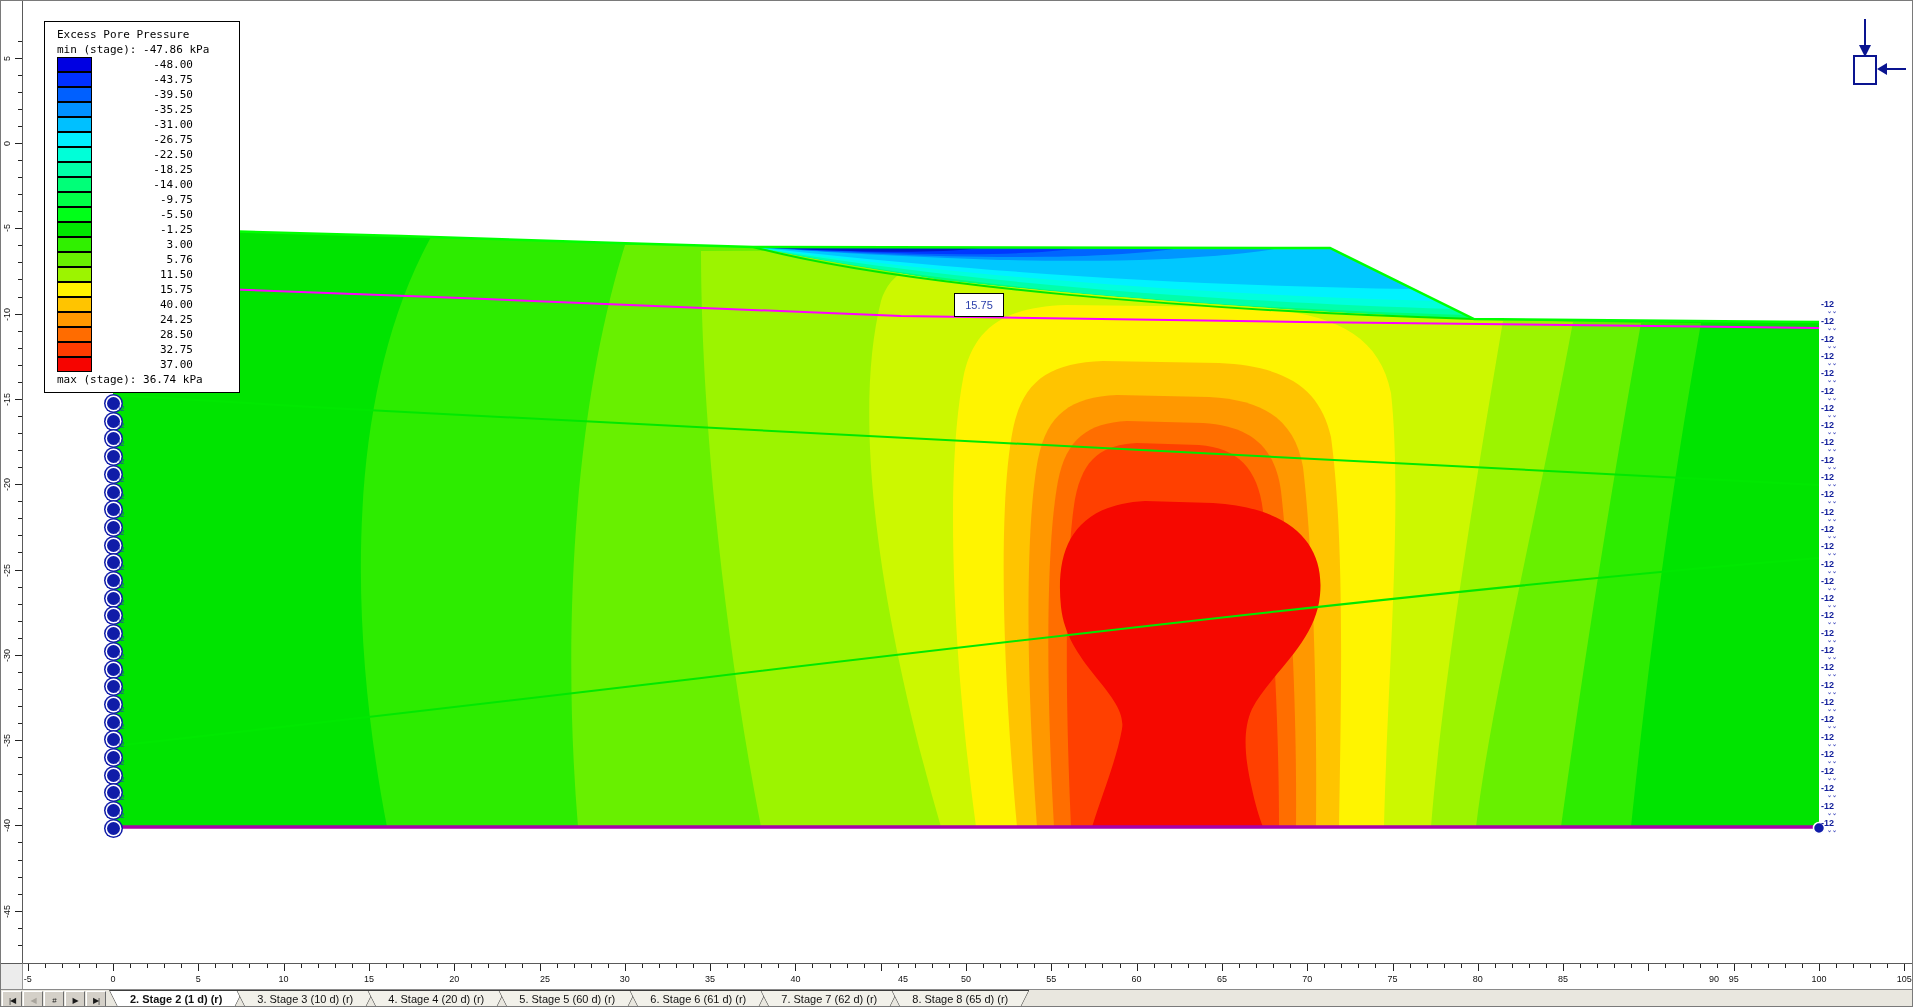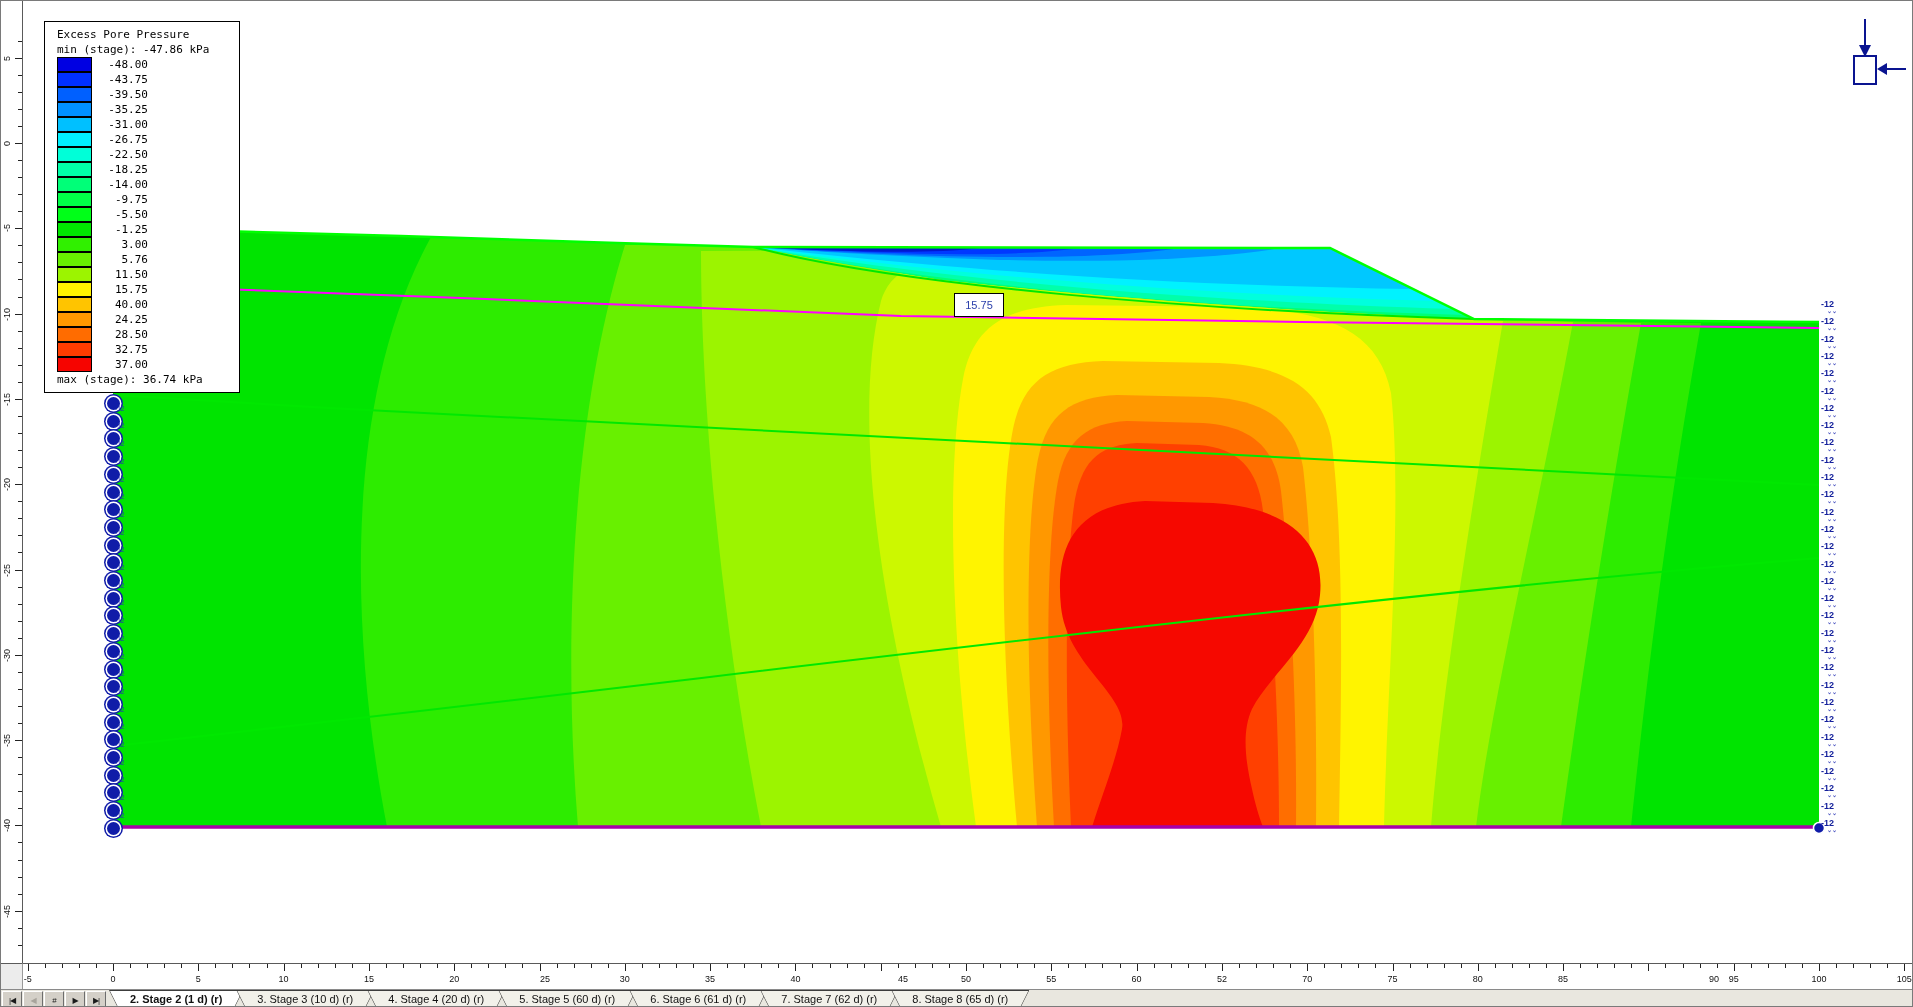--- a/index.html
+++ b/index.html
@@ -12,21 +12,21 @@
   .tick-b{position:absolute;top:0;width:1px;background:#222;}
   .tick-l{position:absolute;right:0;height:1px;background:#222;}
   .blabel{position:absolute;top:10px;transform:translateX(-50%);font-size:9px;color:#111;}
   .llabel{position:absolute;left:1px;width:11px;height:26px;font-size:9px;color:#111;
     writing-mode:vertical-rl;transform:rotate(180deg);text-align:center;line-height:11px;}
   
   .legend{position:absolute;left:43px;top:20px;width:182px;background:#fff;border:1px solid #000;
     font-family:"DejaVu Sans Mono",monospace;font-size:11px;color:#000;padding:5px 0 5px 12px;z-index:9;}
   .legend .lrow{display:flex;align-items:center;height:15px;}
   .legend .sw{width:35px;height:15px;border:1px solid #000;margin-top:-1px;box-sizing:border-box;flex:none;}
-  .legend .lv{width:56px;text-align:right;display:inline-block;}
+  .legend .lv{width:56px;text-align:right;display:inline-block;padding-left:45px;}
   .legend .ltitle,.legend .lminmax{height:15px;line-height:15px;white-space:nowrap;}
   
   .anno{position:absolute;left:953px;top:292px;width:48px;height:22px;background:#fff;border:1px solid #000;
     color:#2a3faa;font-size:11px;display:flex;align-items:center;justify-content:center;z-index:4;}
   .support{position:absolute;width:13px;height:13px;border-radius:50%;background:#101ca8;
     box-shadow:0 0 0 1.5px #fff,0 0 0 3px #101ca8;z-index:3;}
   .support .mini{position:absolute;left:8px;top:-10px;font-size:6.5px;color:#2a35b0;white-space:nowrap;}
   .rlabel{position:absolute;left:1820px;font-size:9px;font-weight:bold;color:#15219c;z-index:3;white-space:nowrap;}
   .rlabel .sq{display:block;font-size:6px;line-height:4px;color:#4b55c0;margin-left:6px;}
   
@@ -514,21 +514,21 @@
       <div class="blabel" style="left: 367.9px;">15</div>
       <div class="blabel" style="left: 453.2px;">20</div>
       <div class="blabel" style="left: 544px;">25</div>
       <div class="blabel" style="left: 623.8px;">30</div>
       <div class="blabel" style="left: 709.1px;">35</div>
       <div class="blabel" style="left: 794.4px;">40</div>
       <div class="blabel" style="left: 902px;">45</div>
       <div class="blabel" style="left: 965px;">50</div>
       <div class="blabel" style="left: 1050.3px;">55</div>
       <div class="blabel" style="left: 1135.6px;">60</div>
-      <div class="blabel" style="left: 1220.9px;">52</div>
+      <div class="blabel" style="left: 1220.9px;">65</div>
       <div class="blabel" style="left: 1306.2px;">70</div>
       <div class="blabel" style="left: 1391.5px;">75</div>
       <div class="blabel" style="left: 1476.8px;">80</div>
       <div class="blabel" style="left: 1562.1px;">85</div>
       <div class="blabel" style="left: 1713px;">90</div>
       <div class="blabel" style="left: 1732.7px;">95</div>
       <div class="blabel" style="left: 1818px;">100</div>
       <div class="blabel" style="left: 1903.3px; text-align: center;">105</div>
     </div>
   <div class="corner"></div>

